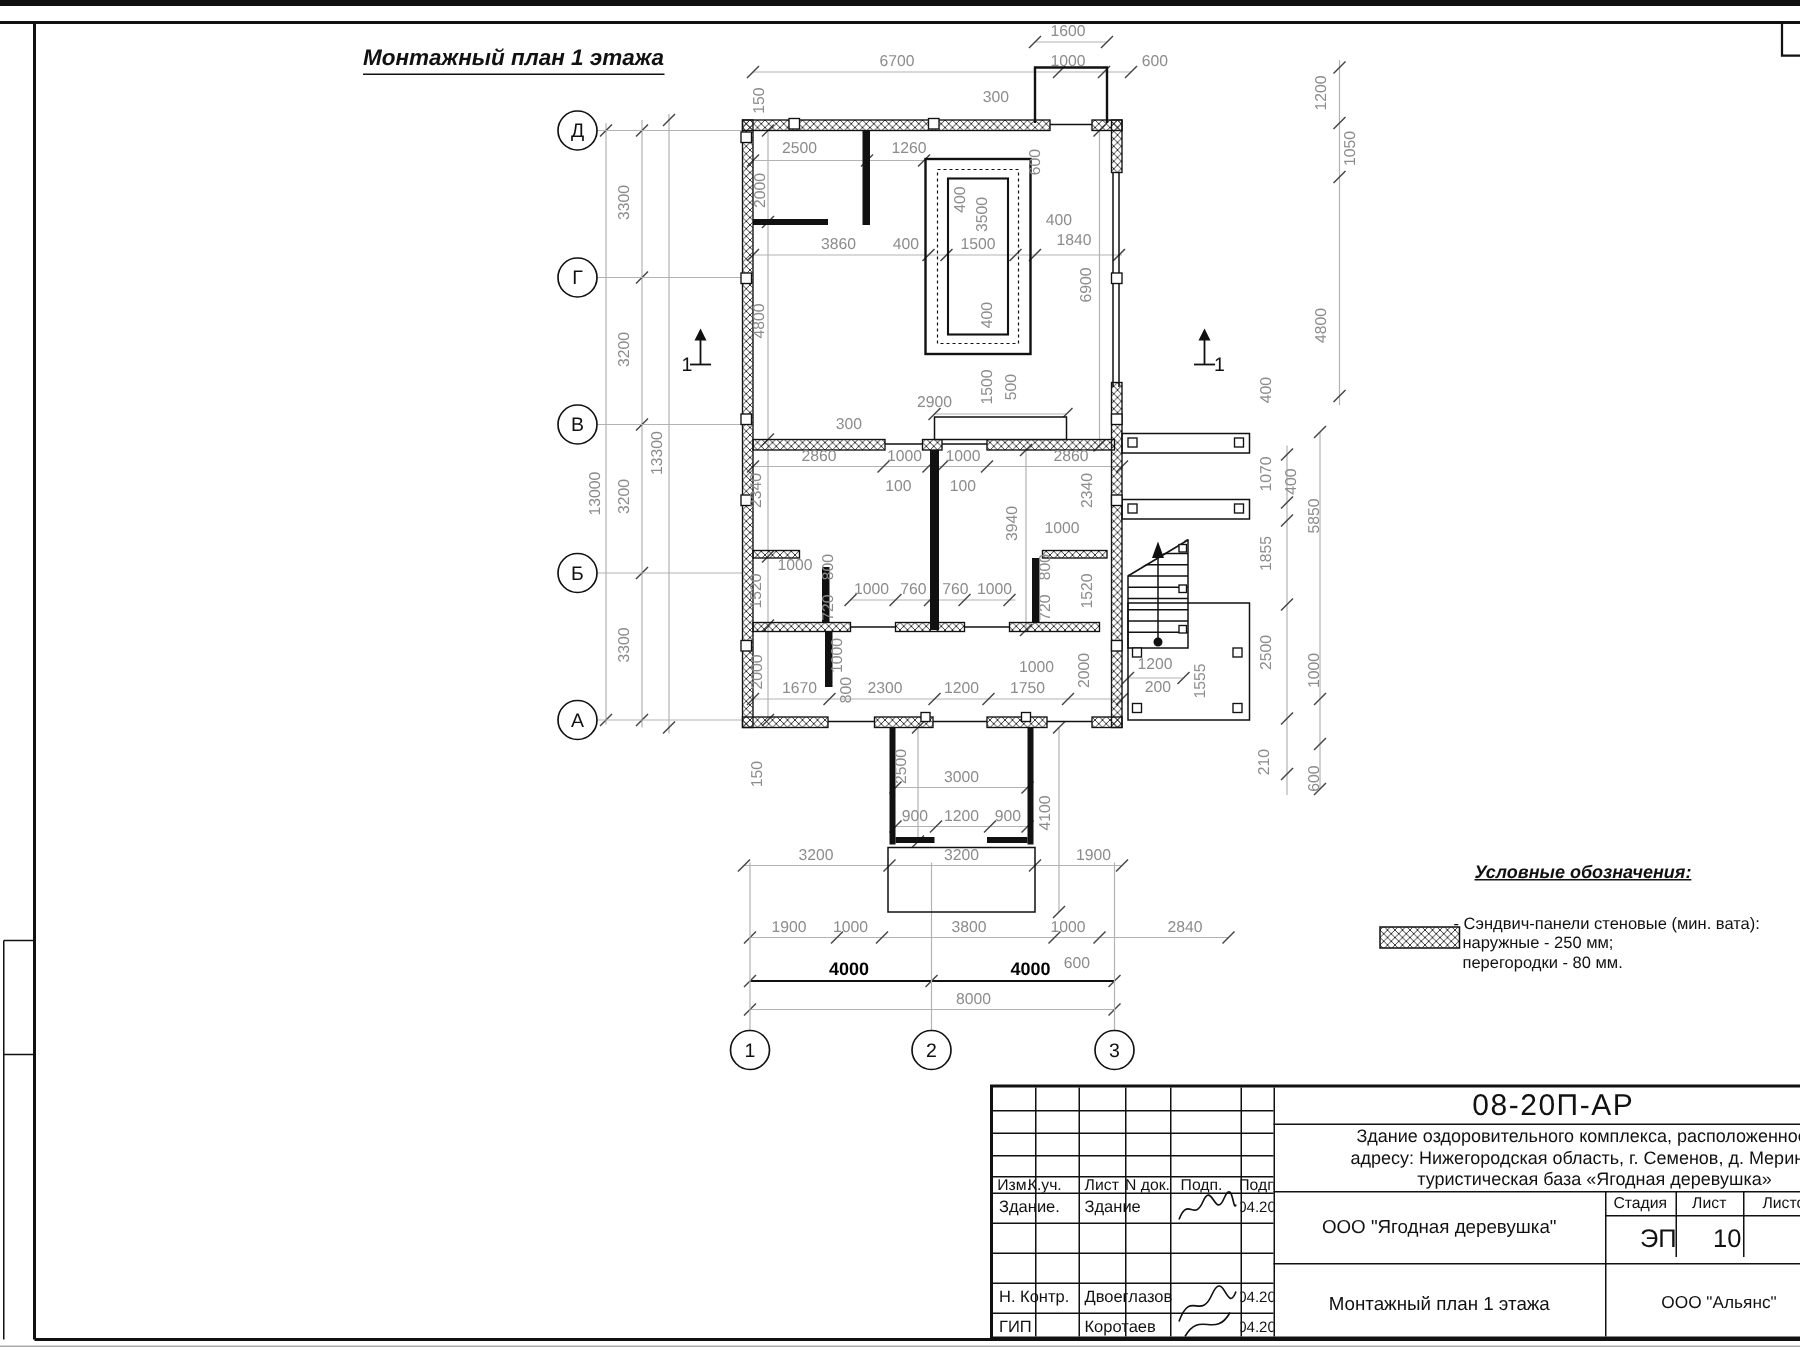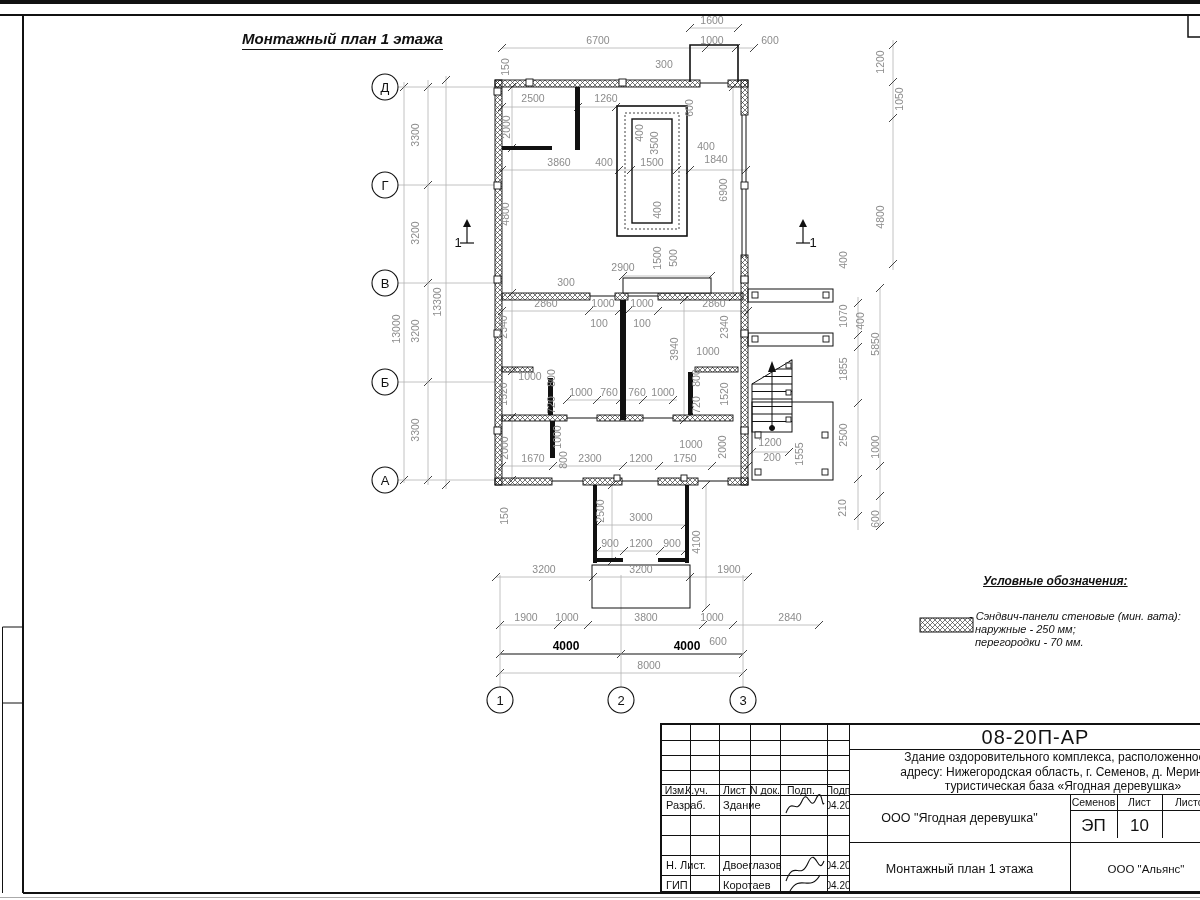--- a/index.html
+++ b/index.html
@@ -6,32 +6,32 @@
   .sheet{position:relative;width:1200px;height:900px;background:#fff;overflow:hidden;
          font-family:"Liberation Sans",sans-serif;color:#111;}
   #plan-svg{position:absolute;left:0;top:0;}
   .plan-title{position:absolute;left:242px;top:30px;font-size:15px;font-style:italic;
               font-weight:bold;border-bottom:1.6px solid #111;padding-bottom:2px;}
   
   .legend{position:absolute;left:905px;top:574px;width:300px;font-size:11px;}
   .legend-title{margin-left:78px;font-style:italic;font-weight:bold;text-decoration:underline;font-size:12px;}
   .legend-row{display:flex;margin-top:22px;}
   .legend-sym{width:56px;height:16px;margin-right:8px;flex:none;margin-top:2px;}
-  .legend-text{line-height:13px;font-style:italic;}
+  .legend-text{line-height:13px;}
   
   .stamp{position:absolute;left:660px;top:723px;width:560px;height:170px;
          border:2px solid #111;box-sizing:border-box;font-size:11px;}
   .stamp .vl,.stamp .hl{position:absolute;background:#111;}
   .stamp .vl{width:1.4px;top:0;bottom:0;}
   .stamp .hl{height:1.4px;left:0;}
   .cell{position:absolute;display:flex;align-items:center;justify-content:center;
         text-align:center;overflow:hidden;white-space:nowrap;}
   .cell.left{justify-content:flex-start;padding-left:4px;}
   .docnum{font-size:20px;letter-spacing:1px;}
-  .bigval{font-size:17px;}
+  .bigval{font-size:17px;margin-left:12px;}
   .desc{position:absolute;left:191px;top:25px;width:420px;font-size:12px;
         line-height:14.5px;text-align:center;}
   .sig{position:absolute;}
 </style>
 </head>
 <body>
 
 <div class="sheet">
 
   <svg id="plan-svg" width="1200" height="900" viewBox="0 0 1200 900">
@@ -418,21 +418,21 @@
 
   <div class="plan-title">Монтажный план 1 этажа</div>
 
   <div class="legend">
     <div class="legend-title">Условные обозначения:</div>
     <div class="legend-row">
       <div class="legend-sym"></div>
       <div class="legend-text">
         <div>- Сэндвич-панели стеновые (мин. вата):</div>
         <div style="margin-left:6px">наружные - 250 мм;</div>
-        <div style="margin-left:6px">перегородки - 70 мм.</div>
+        <div style="margin-left:6px">перегородки - 80 мм.</div>
       </div>
     </div>
   </div>
 
   <div class="stamp">
     <div class="vl" style="left:28px"></div>
       <div class="vl" style="left:57px"></div>
     <div class="vl" style="left:88px"></div>
       <div class="vl" style="left:118px"></div>
     <div class="vl" style="left:165px"></div>
@@ -461,39 +461,39 @@
       <div>туристическая база «Ягодная деревушка»</div>
     </div>
 
     <div class="cell" style="left:0;top:59px;width:28px;height:11px;font-size:10.5px">Изм.</div>
     <div class="cell" style="left:20px;top:59px;width:29px;height:11px;font-size:10.5px">К.уч.</div>
     <div class="cell" style="left:57px;top:59px;width:31px;height:11px;font-size:10.5px">Лист</div>
     <div class="cell" style="left:88px;top:59px;width:30px;height:11px;font-size:10.5px">N док.</div>
     <div class="cell" style="left:118px;top:59px;width:42px;height:11px;font-size:10.5px">Подп.</div>
     <div class="cell" style="left:165px;top:59px;width:22px;height:11px;font-size:10.5px">Подп</div>
 
-    <div class="cell left" style="left:0;top:70px;width:57px;height:20px">Разраб.</div>
+    <div class="cell left" style="left:0;top:70px;width:57px;height:20px">Здание.</div>
     <div class="cell left" style="left:57px;top:70px;width:61px;height:20px">Здание</div>
     <div class="cell" style="left:165px;top:70px;width:22px;height:20px;font-size:10px">04.20</div>
-    <div class="cell left" style="left:0;top:130px;width:57px;height:20px">Н. Лист.</div>
+    <div class="cell left" style="left:0;top:130px;width:57px;height:20px">Н. Контр.</div>
     <div class="cell left" style="left:57px;top:130px;width:61px;height:20px">Двоеглазов</div>
     <div class="cell" style="left:165px;top:130px;width:22px;height:20px;font-size:10px">04.20</div>
     <div class="cell left" style="left:0;top:150px;width:57px;height:20px">ГИП</div>
     <div class="cell left" style="left:57px;top:150px;width:61px;height:20px">Коротаев</div>
     <div class="cell" style="left:165px;top:150px;width:22px;height:20px;font-size:10px">04.20</div>
 
     <svg class="sig" style="left:120px;top:68px" width="44" height="26">
       <path d="M4,20 C10,4 14,22 20,8 S28,20 34,6 S40,16 42,10" fill="none" stroke="#111" stroke-width="1.1"></path>
     </svg>
     <svg class="sig" style="left:118px;top:126px" width="48" height="44">
       <path d="M6,30 C14,8 20,30 28,12 S38,26 44,10 M10,40 C20,22 30,42 40,24" fill="none" stroke="#111" stroke-width="1.1"></path>
     </svg>
 
     <div class="cell" style="left:187px;top:69px;width:221px;height:48px;font-size:12.5px">ООО "Ягодная деревушка"</div>
-    <div class="cell" style="left:408px;top:69px;width:47px;height:16px;font-size:10.5px">Семенов</div>
+    <div class="cell" style="left:408px;top:69px;width:47px;height:16px;font-size:10.5px">Стадия</div>
     <div class="cell" style="left:455px;top:69px;width:45px;height:16px;font-size:10.5px">Лист</div>
     <div class="cell" style="left:500px;top:69px;width:60px;height:16px;font-size:10.5px">Листов</div>
     <div class="cell bigval" style="left:408px;top:85px;width:47px;height:32px">ЭП</div>
     <div class="cell bigval" style="left:455px;top:85px;width:45px;height:32px">10</div>
     <div class="cell bigval" style="left:500px;top:85px;width:60px;height:32px"></div>
     <div class="cell" style="left:187px;top:117px;width:221px;height:53px;font-size:12.5px">Монтажный план 1 этажа</div>
     <div class="cell" style="left:408px;top:117px;width:152px;height:53px;font-size:11.5px">ООО "Альянс"</div>
   </div>
 </div>
 

